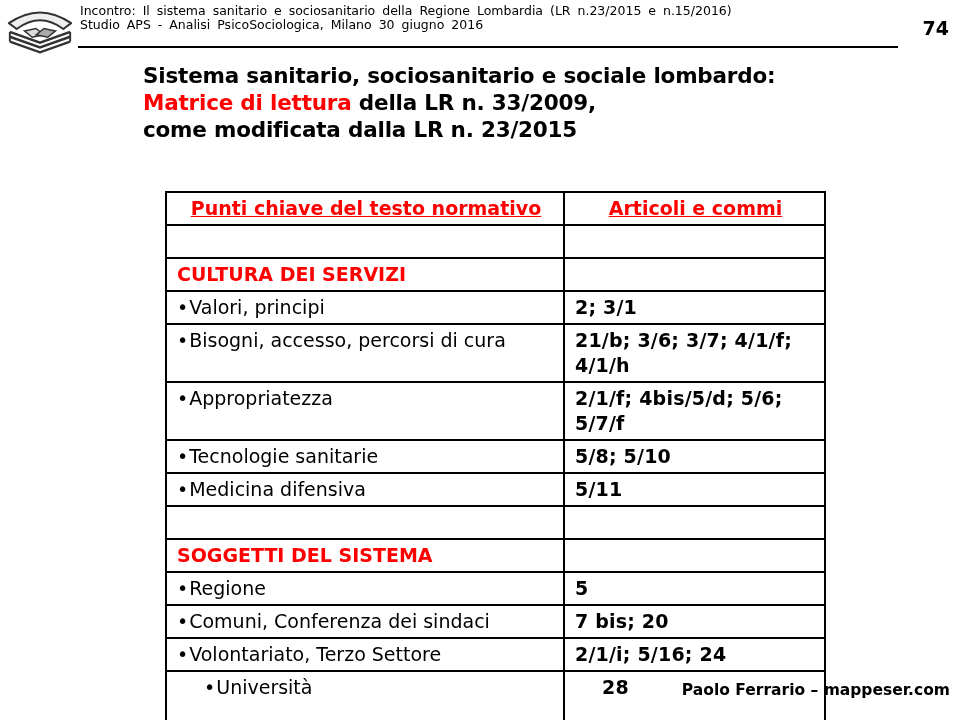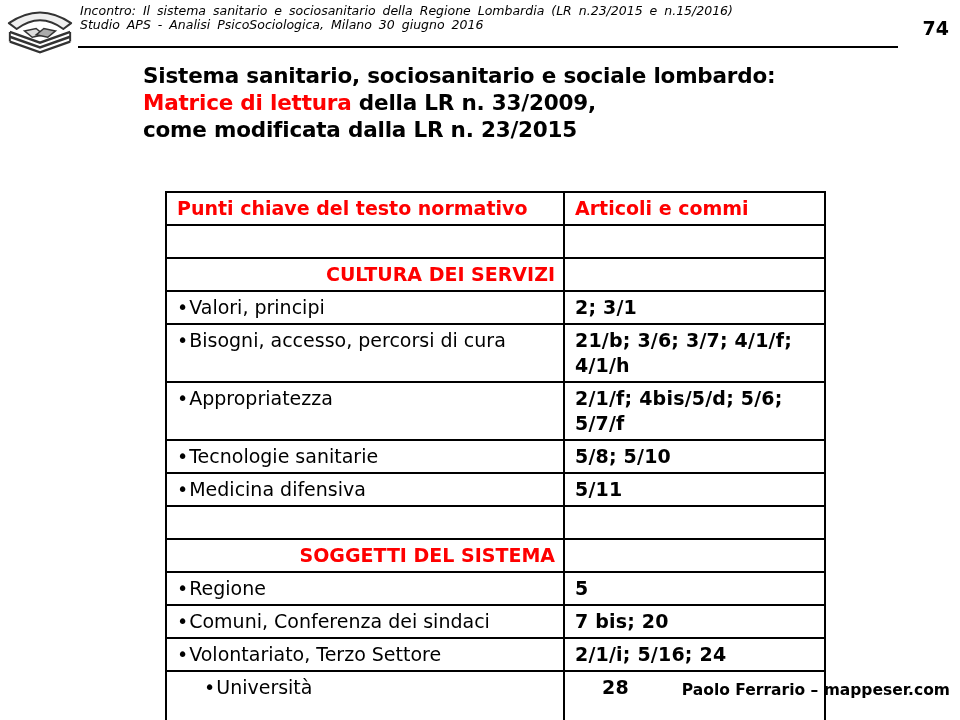--- a/index.html
+++ b/index.html
@@ -14,21 +14,21 @@
   }
 
   
   .logo {
     position: absolute; left: 4px; top: 2px;
     width: 72px; height: 52px;
   }
   .header-text {
     position: absolute; left: 80px; top: 4px; width: 830px;
     font-size: 12.5px; line-height: 13.6px;
-    word-spacing: 3px; white-space: nowrap; font-style: italic;
+    word-spacing: 3px; white-space: nowrap;
   }
   .header-text a {
     color: var(--link-teal, #009999);
     text-decoration: underline;
   }
   .header-rule {
     position: absolute; left: 78px; top: 46px; width: 820px;
     border-top: 2px solid #000; height: 0;
   }
   .page-number {
@@ -52,26 +52,26 @@
   }
   .matrix th, .matrix td {
     border: 2px solid #000;
     padding: 3px 8px 3px 10px;
     vertical-align: top;
     line-height: 25px;
     overflow: hidden;
   }
   .r-head th {
     color: var(--accent-red, #fe0000);
-    font-weight: bold; text-align: left; height: 33px;
+    font-weight: bold; text-align: center; height: 33px; text-decoration: underline;
   }
   .r-empty td { height: 33px; }
   .r-section td:first-child {
     color: var(--accent-red, #fe0000);
-    font-weight: bold; text-align: right;
+    font-weight: bold; text-align: left;
   }
   .r-section td { height: 33px; }
   .r-data td { height: 25px; }
   .r-data td:first-child { font-weight: normal; }
   .r-data td:last-child { font-weight: bold; letter-spacing: 0.2px; }
   .r-last td { height: 50px; padding-left: 37px; }
   .bullet { margin-right: 1px; }
 
   
   .footer {

